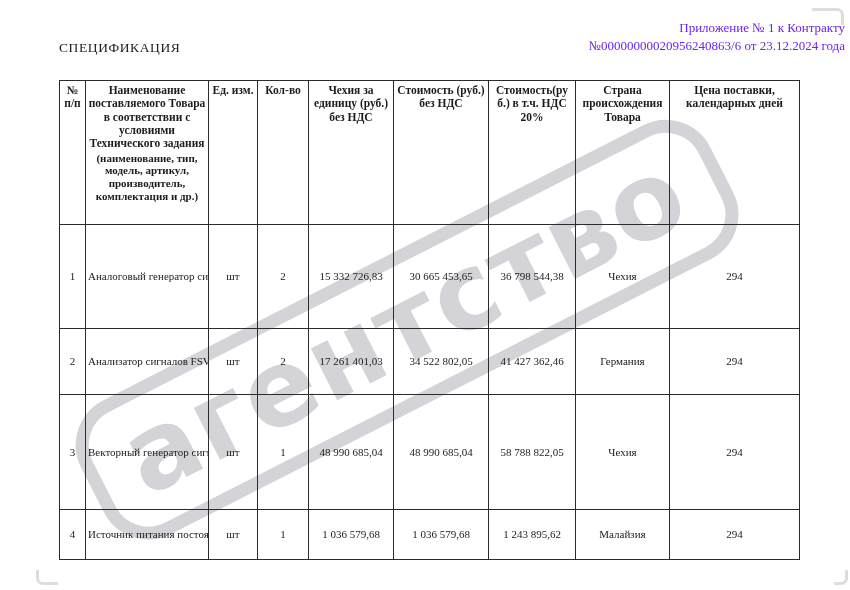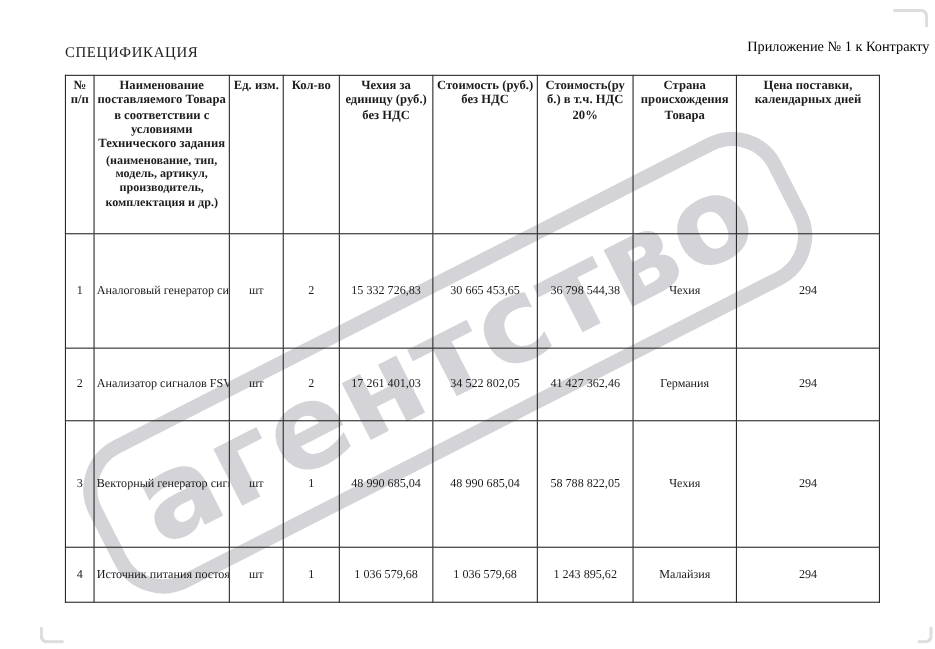--- a/index.html
+++ b/index.html
@@ -22,30 +22,30 @@
   
   .corner { position:absolute; z-index:0; }
   .corner-tr { left:812px; top:8px;  width:32px; height:17px;
     border-top:3px solid #dddde0; border-right:3px solid #dddde0; border-top-right-radius:7px; }
   .corner-bl { left:36px;  top:570px; width:22px; height:15px;
     border-bottom:3px solid #dddde0; border-left:3px solid #dddde0; border-bottom-left-radius:7px; }
   .corner-br { left:834px; top:570px; width:14px; height:15px;
     border-bottom:3px solid #dddde0; border-right:3px solid #dddde0; border-bottom-right-radius:7px; }
   
   .appendix {
-    position:absolute; top:33px; right:5px; z-index:2;
-    text-align:right; font-size:13px; line-height:1.35; color:#000000;
+    position:absolute; top:19px; right:5px; z-index:2;
+    text-align:right; font-size:13px; line-height:1.35; color:#6d28d9;
   }
   .doc-title {
     position:absolute; top:40px; left:59px; width:770px; z-index:2;
     text-align:left; font-weight:normal; font-size:13.5px; letter-spacing:0.6px;
   }
   
   table.spec {
-    position:absolute; left:59px; top:68px; width:740px; z-index:1;
+    position:absolute; left:59px; top:80px; width:740px; z-index:1;
     border-collapse:collapse; table-layout:fixed; background:transparent;padding-left:48px;
   }
   table.spec th, table.spec td {
     border:1px solid #2b2b2b; background:transparent; overflow:hidden;
   }
   table.spec th {
     vertical-align:top; text-align:center; font-weight:bold;
     font-size:11.5px; line-height:1.16; padding:3px 2px;
   }
   th.prewrap { white-space:pre-line; }
@@ -70,20 +70,21 @@
   <div class="watermark">
     <div class="watermark-text">агентство</div>
   </div>
 
   <div class="corner corner-tr"></div>
   <div class="corner corner-bl"></div>
   <div class="corner corner-br"></div>
 
   <div class="appendix">
     <div>Приложение № 1 к Контракту</div>
+    <div>№00000000020956240863/6 от 23.12.2024 года</div>
   </div>
 
   <div class="doc-title">СПЕЦИФИКАЦИЯ</div>
 
   <table class="spec">
     <colgroup>
       <col style="width:26px">
         <col style="width:123px">
         <col style="width:49px">
       <col style="width:51px">

